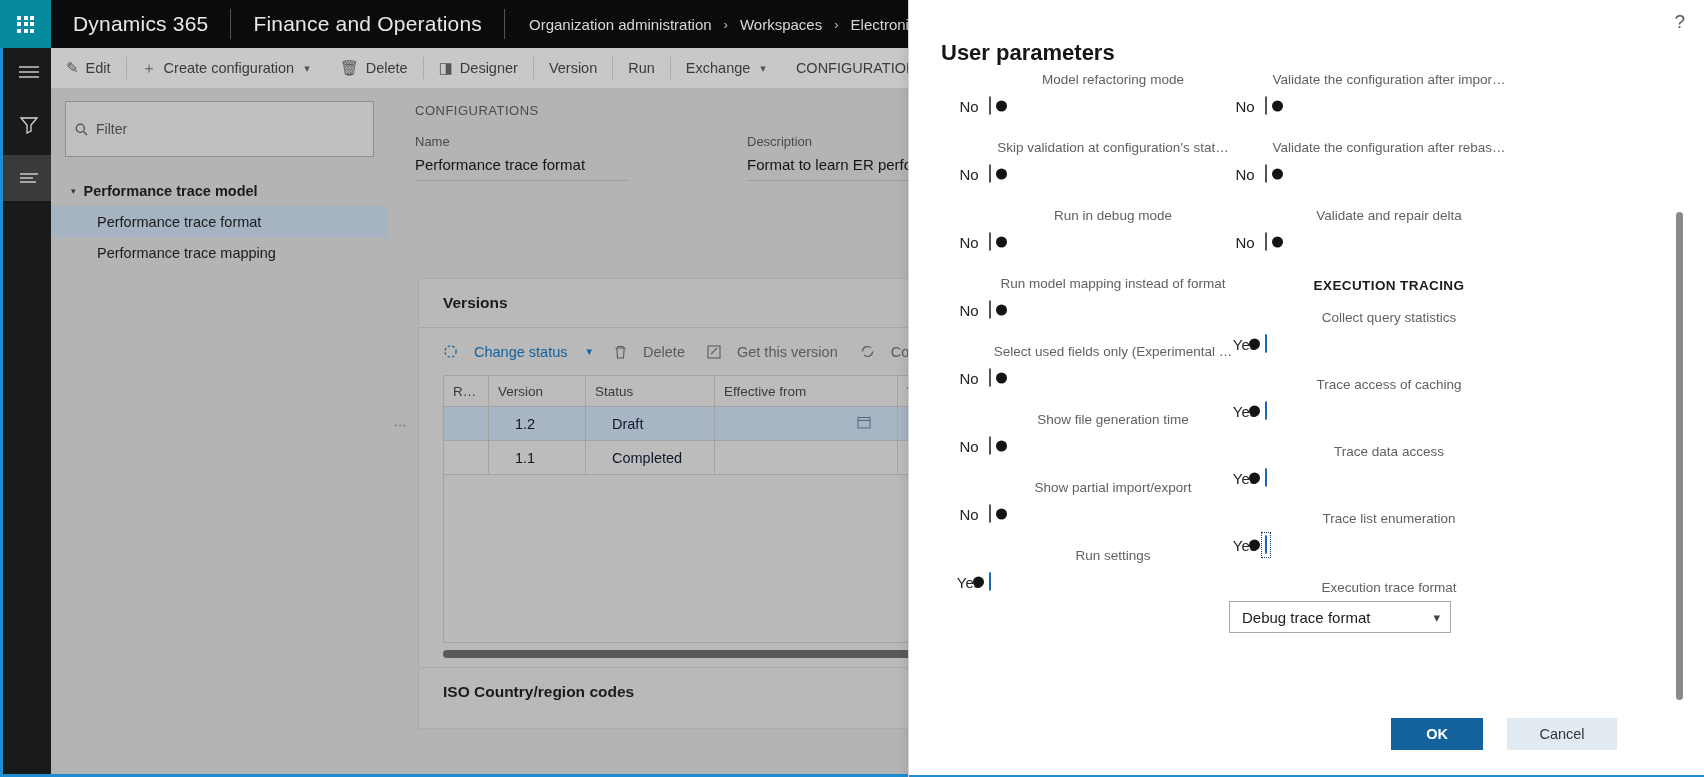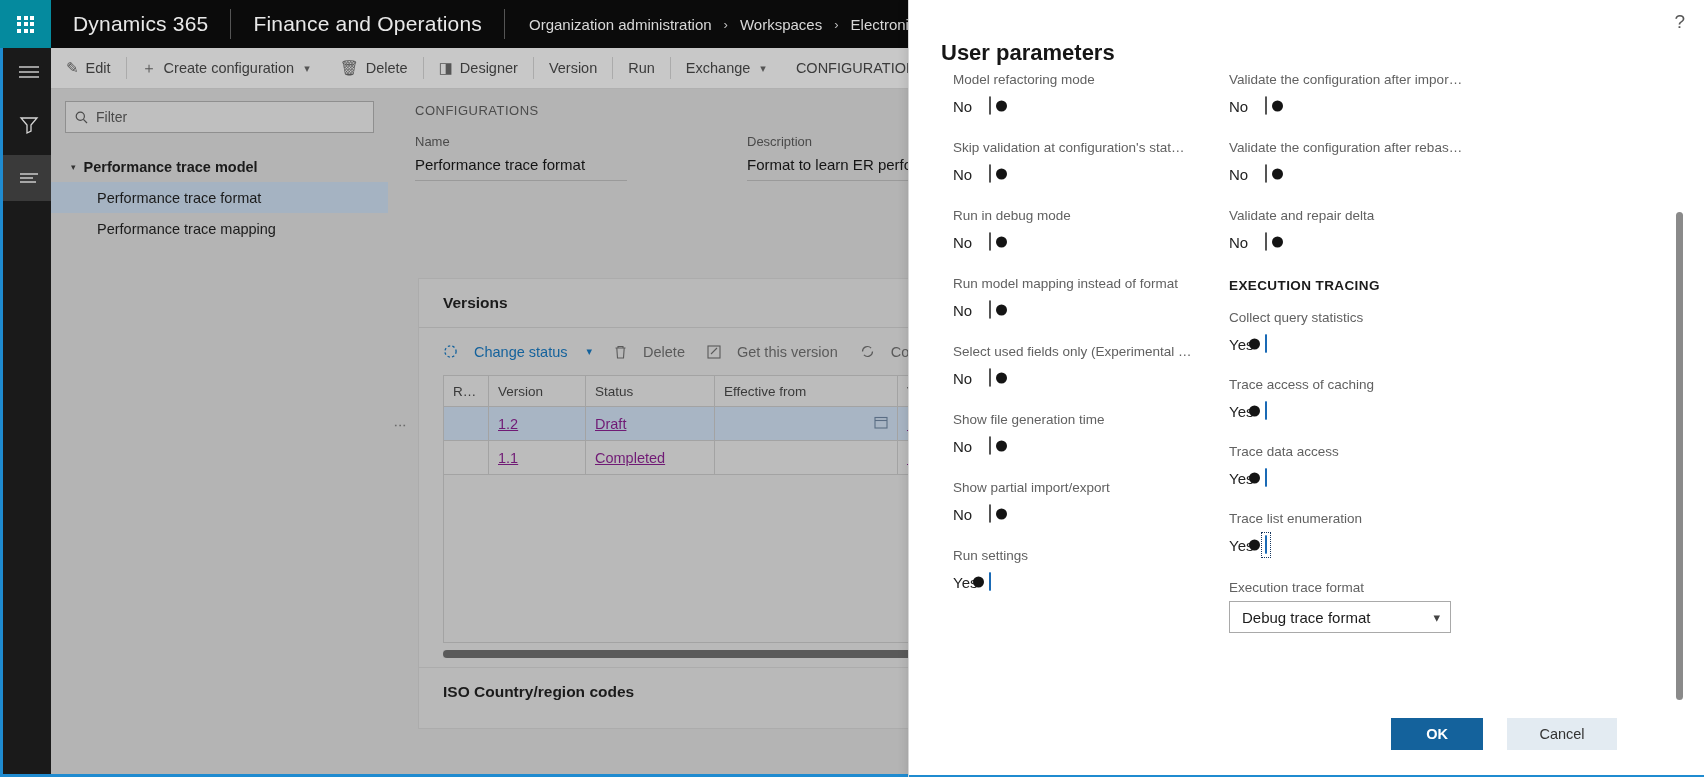--- a/index.html
+++ b/index.html
@@ -26,21 +26,21 @@
   .cmd{display:flex;align-items:center;gap:7px;padding:0 15px;height:40px;white-space:nowrap;}
   .cmdsep{width:1px;height:22px;background:#ababab;}
   .cmd .gl{font-size:15px;color:#555;display:inline-block;}
   .caret{font-size:11px;color:#555;margin-left:3px;}
 
   .leftrail{position:absolute;left:0;top:48px;width:51px;height:729px;background:#1a1a1a;border-left:3px solid #1f8bd0;box-sizing:border-box;}
   .rail-ico{width:51px;height:47px;display:flex;align-items:center;justify-content:center;color:#d6d6d6;}
   .rail-ico.sel{background:#3a3a3a;}
 
   .listpane{position:absolute;left:51px;top:89px;width:337px;height:688px;background:#b4b4b4;}
-  .filterbox{margin:12px 14px 0 14px;height:30px;background:#bfbfbf;border:1px solid #8f8f8f;display:flex;align-items:center;gap:8px;padding:0 9px;color:#4a4a4a;font-size:14px;}
+  .filterbox{margin:12px 14px 0 14px;height:30px;background:#bfbfbf;border:1px solid #8f8f8f;display:flex;align-items:center;gap:8px;padding:12px 9px;color:#4a4a4a;font-size:14px;}
   .tree{margin-top:18px;font-size:14.5px;color:#1b1b1b;}
   .tnode{display:flex;align-items:center;height:31px;padding-left:20px;gap:8px;}
   .tnode.root{font-weight:bold;}
   .tnode.child{padding-left:46px;}
   .tnode.sel{background:#a5b3c2;}
   .tri{font-size:9px;color:#333;}
 
   .content{position:absolute;left:388px;top:89px;width:1316px;height:688px;background:#b4b4b4;}
   .cfg-head{padding:14px 0 0 27px;color:#4b4b4b;font-size:13px;letter-spacing:.5px;}
   .fields{display:flex;padding:16px 0 0 27px;gap:120px;}
@@ -51,36 +51,36 @@
   .gripper{position:absolute;left:5px;top:330px;color:#6b6b6b;font-size:13px;letter-spacing:-1px;writing-mode:vertical-rl;}
 
   .card{position:absolute;left:30px;top:189px;width:1250px;background:#b9b9b9;border:1px solid #acacac;}
   .card-title{height:48px;display:flex;align-items:center;padding-left:24px;font-size:15.5px;font-weight:bold;color:#1b1b1b;border-bottom:1px solid #a8a8a8;}
   .card-tools{height:47px;display:flex;align-items:center;padding-left:24px;gap:0;font-size:14.5px;color:#5a5a5a;}
   .ctool{display:flex;align-items:center;gap:16px;padding-right:22px;white-space:nowrap;}
   .ctool.primary{color:#14629c;}
 
   table.grid{border-collapse:collapse;margin:0 0 0 24px;width:1198px;table-layout:fixed;}
   table.grid th{background:#bcbcbc;border:1px solid #a3a3a3;font-weight:normal;font-size:13.5px;color:#3a3a3a;text-align:left;padding:7px 9px;height:16px;}
-  table.grid td{background:#bcbcbc;border:1px solid #a3a3a3;font-size:14.5px;color:#701a75;padding:7px 9px;height:19px;text-decoration:underline;}
+  table.grid td{background:#bcbcbc;border:1px solid #a3a3a3;font-size:14.5px;color:#0f172a;padding:7px 26px;height:19px;}
   table.grid tr.selrow td{background:#a8b5c4;}
   .grid-body{height:168px;border:1px solid #a3a3a3;border-top:none;margin:0 0 0 24px;width:1198px;box-sizing:border-box;background:#b9b9b9;}
   .hscroll{margin:7px 0 0 24px;width:1198px;height:8px;background:#b0b0b0;}
   .hscroll i{display:block;height:8px;width:62%;background:#5a5a5a;border-radius:4px;}
 
   .card2{position:absolute;left:30px;top:578px;width:1250px;height:60px;background:#b9b9b9;border:1px solid #acacac;}
   .card2 .card-title{border-bottom:none;}
 
   
   #modal{position:absolute;left:908px;top:0;width:796px;height:777px;background:#fff;border-left:1px solid #d6d6d6;box-shadow:-2px 0 9px rgba(0,0,0,.10);}
   .m-help{position:absolute;right:20px;top:12px;font-size:19px;color:#555;line-height:1;}
   .m-title{position:absolute;left:32px;top:40px;font-size:22px;font-weight:bold;color:#161616;}
 
   .m-cols{position:absolute;left:32px;top:72px;width:740px;}
-  .col{position:absolute;top:0;width:320px;}
+  .col{position:absolute;top:0;width:320px;text-align:center;}
   .colL{left:12px;}
   .colR{left:288px;}
 
   .grp{position:relative;}
   .grp .glbl{font-size:13.5px;color:#616161;margin-bottom:6px;white-space:nowrap;}
   .row{display:flex;align-items:center;gap:0;}
   .row .state{font-size:15px;color:#232323;width:32px;}
   .sw{width:46px;height:22px;border-radius:11px;border:1px solid #555;background:#fff;position:relative;box-sizing:border-box;}
   .sw i{position:absolute;top:50%;transform:translateY(-50%);left:6px;width:11px;height:11px;border-radius:50%;background:#141414;}
   .sw.on{background:#b8d9f2;border-color:#1a6ab5;}

